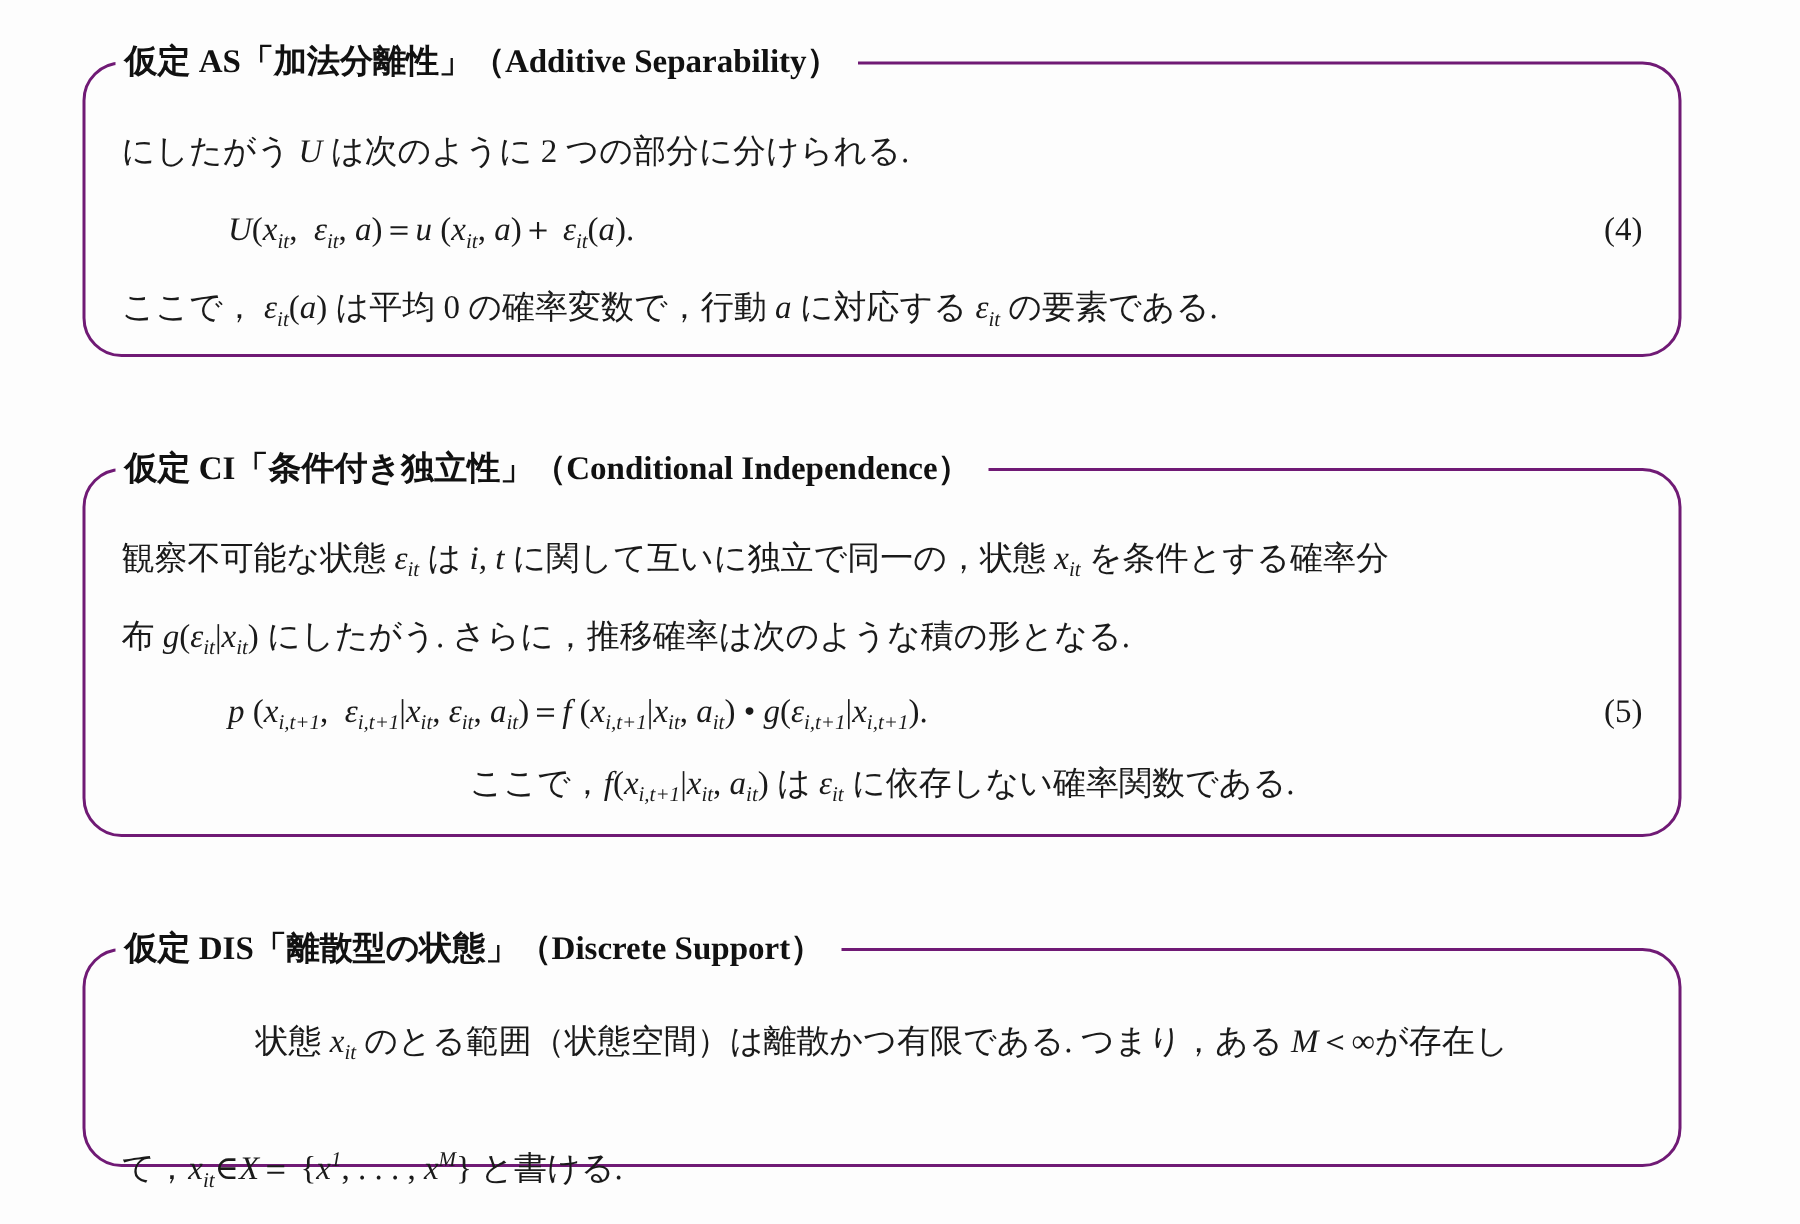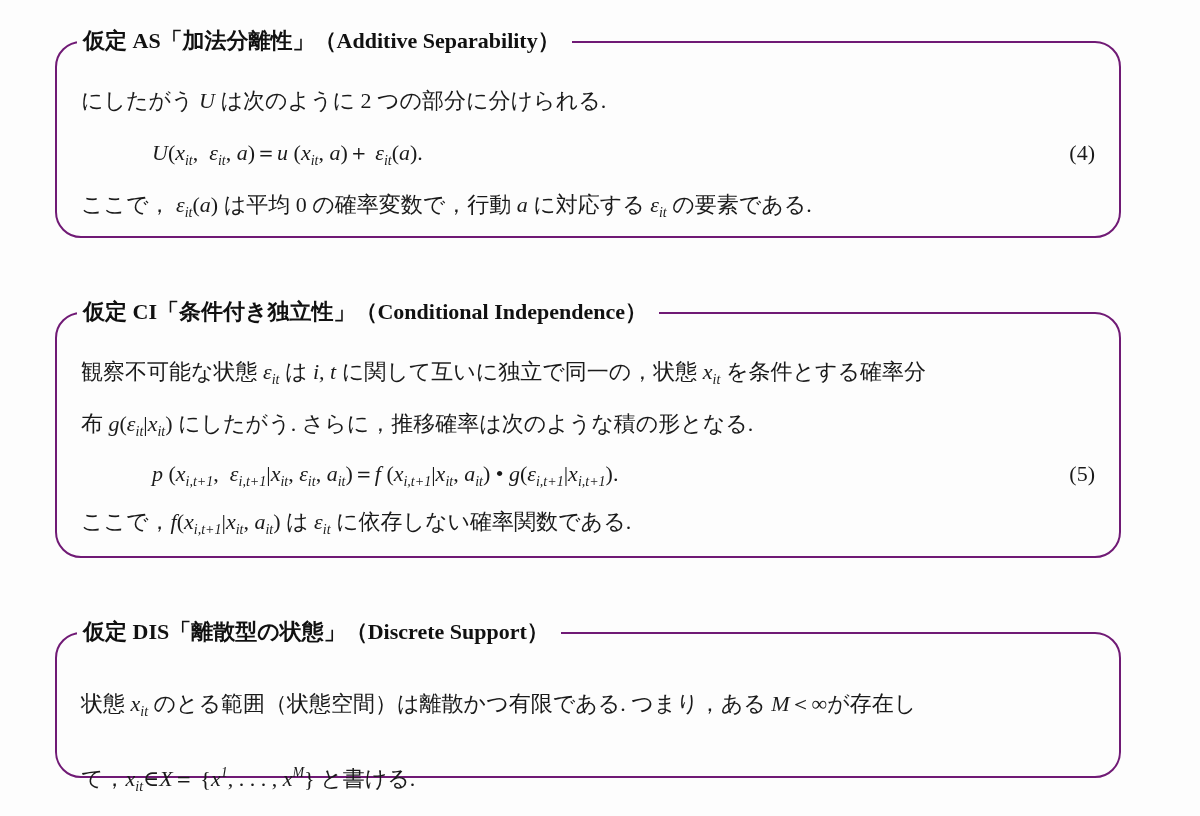--- a/index.html
+++ b/index.html
@@ -85,26 +85,26 @@
   </div>
   <div class="line" style="top:42px;">
     <span>観察不可能な状態 </span><i>ε</i><sub>it</sub><span> は </span><i>i, t</i><span> に関して互いに独立で同一の，状態 </span><i>x</i><sub>it</sub><span> を条件とする確率分</span>
   </div>
   <div class="line eq" style="top:144px;">
     <i>p</i> (<i>x</i><sub>i,t+1</sub>,&nbsp; <i>ε</i><sub>i,t+1</sub>|<i>x</i><sub>it</sub>, <i>ε</i><sub>it</sub>, <i>a</i><sub>it</sub>)＝<i>f</i> (<i>x</i><sub>i,t+1</sub>|<i>x</i><sub>it</sub>, <i>a</i><sub>it</sub>) • <i>g</i>(<i>ε</i><sub>i,t+1</sub>|<i>x</i><sub>i,t+1</sub>).
   </div>
   <div class="line" style="top:144px; left:auto;">
     <span class="eqno" style="right:0;">(5)</span>
   </div>
-  <div class="line" style="top:192px;">
+  <div class="line" style="top:192px;text-align:center;">
     <span>ここで，</span><i>f</i>(<i>x</i><sub>i,t+1</sub>|<i>x</i><sub>it</sub>, <i>a</i><sub>it</sub>)<span> は </span><i>ε</i><sub>it</sub><span> に依存しない確率関数である.</span>
   </div>
 </div>
 
 <div class="box" style="top:632px; height:146px;">
   <div class="box-title">仮定 DIS「離散型の状態」（Discrete Support）</div>
-  <div class="line" style="top:54px;">
+  <div class="line" style="top:44px;text-align:center;">
     <span>状態 </span><i>x</i><sub>it</sub><span> のとる範囲（状態空間）は離散かつ有限である. つまり，ある </span><i>M</i><span class="up">＜∞</span><span>が存在し</span>
   </div>
   <div class="line" style="top:92px;margin-top:37px;">
     <span>て，</span><i>x</i><sub>it</sub>∈<i>X</i>＝ {<i>x</i><sup>1</sup>, . . . , <i>x</i><sup>M</sup>}<span> と書ける.</span>
   </div>
 </div>
 
 </body></html>

